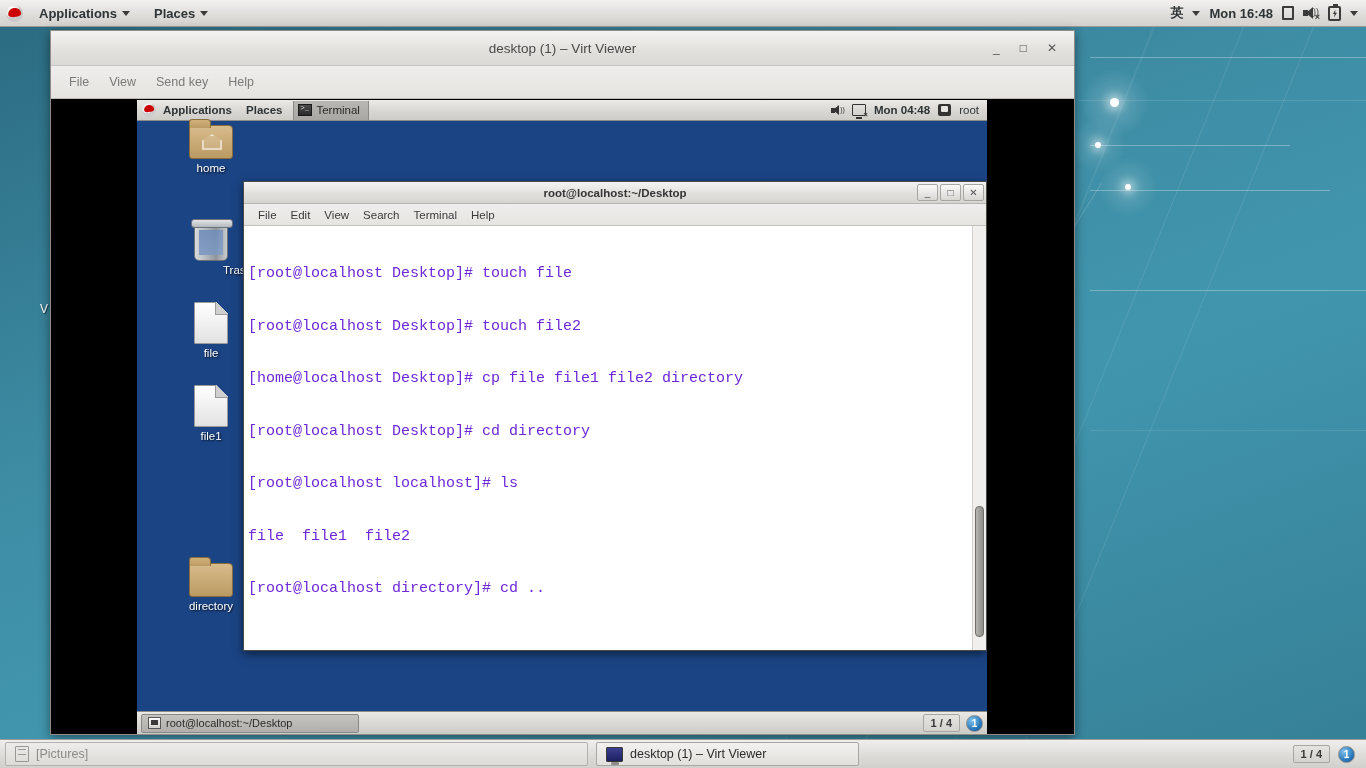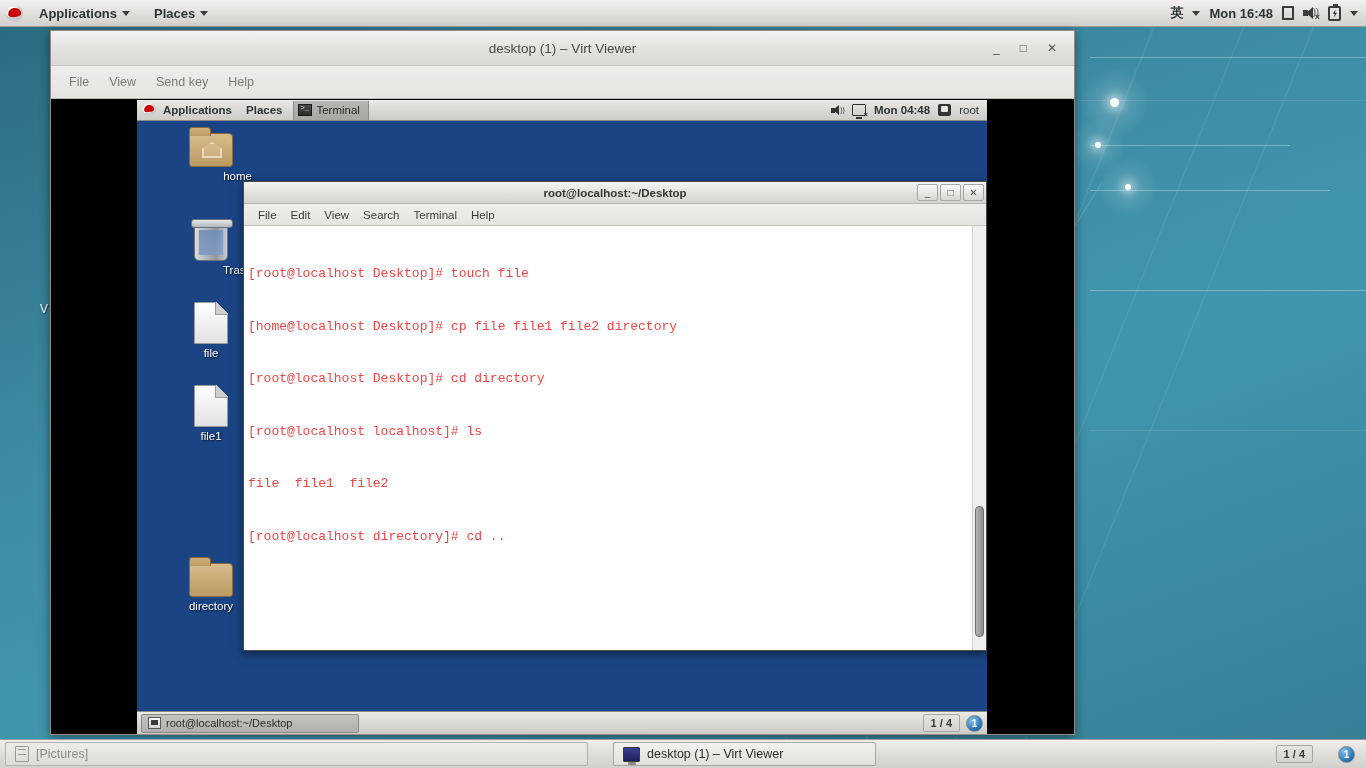--- a/index.html
+++ b/index.html
@@ -212,21 +212,21 @@
     display:flex;align-items:center;gap:2px;padding-left:8px;
   }
   #term-menubar .mi{font-size:11.5px;color:#3b3b3b;padding:2px 6px;}
   #term-body{
     position:absolute; left:0; top:44px; right:0; bottom:0;
     background:#fff; display:flex;
   }
   #term-text{
     flex:1; padding:4px 0 8px 4px;
     font-family:"Liberation Mono","DejaVu Sans Mono",monospace;
-    font-size:13px; line-height:17.5px; color:#ef4444; white-space:pre;
+    font-size:15px; line-height:17.5px; color:#6d28d9; white-space:pre;
   }
   #term-scroll{
     width:14px; background:#f0efed; border-left:1px solid #d4d2ce; position:relative;
   }
   #term-thumb{
     position:absolute; left:2px; right:2px; top:66%; height:31%;
     background:linear-gradient(90deg,#b7b5b1,#8e8c88);
     border:1px solid #6f6d69; border-radius:4px;
   }
 
@@ -258,21 +258,21 @@
     background:radial-gradient(circle at 35% 30%,#7fc2ee,#1f6fb5 70%,#14538c);
     border:1px solid #8e8c88; color:#fff;font-size:10px;font-weight:bold;
     display:flex;align-items:center;justify-content:center;
   }
 
   
   #host-bottom{
     position:absolute;left:0;bottom:0;width:1366px;height:29px;
     background:linear-gradient(#f0eeec,#dedcd9 55%,#d2d0cc);
     border-top:1px solid #9c9a96;
-    display:flex;align-items:center;gap:25px;padding:0 5px;
+    display:flex;align-items:center;gap:8px;padding:0 5px;
   }
   .htask{
     display:flex;align-items:center;gap:7px;
     height:24px;padding:0 9px;border-radius:2px;font-size:12.5px;
   }
   #htask-pictures{
     width:583px;
     background:linear-gradient(#eeecea,#dddbd7);
     border:1px solid #b4b2ae; color:#8c8a86;
   }
@@ -378,21 +378,21 @@
           </span>
           <span class="g-net">
               <span class="x">×</span>
             </span>
           <span style="font-weight:bold;">Mon 04:48</span>
           <span class="g-user"></span>
           <span>root</span>
         </span>
       </div>
 
-      <div class="dicon" style="left:33px;top:22px;text-align:right;">
+      <div class="dicon" style="left:33px;top:14px;">
         <div class="glyph">
           <div class="folder">
               <div class="house"></div>
             </div>
         </div>
         <div>home</div>
       </div>
 
       <div class="dicon" style="left:33px;top:116px;text-align:right;">
         <div class="glyph">
@@ -441,20 +441,21 @@
           <span class="mi">Edit</span>
           <span class="mi">View</span>
           <span class="mi">Search</span>
           <span class="mi">Terminal</span>
           <span class="mi">Help</span>
         </div>
 
         <div id="term-body">
           <div id="term-text">
             <div>[root@localhost Desktop]# touch file</div>
+            <div>[root@localhost Desktop]# touch file2</div>
             <div>[home@localhost Desktop]# cp file file1 file2 directory</div>
             <div>[root@localhost Desktop]# cd directory</div>
             <div>[root@localhost localhost]# ls</div>
             <div>file  file1  file2</div>
             <div>[root@localhost directory]# cd ..</div>
             
             
           </div>
           <div id="term-scroll">
             <div id="term-thumb"></div>

